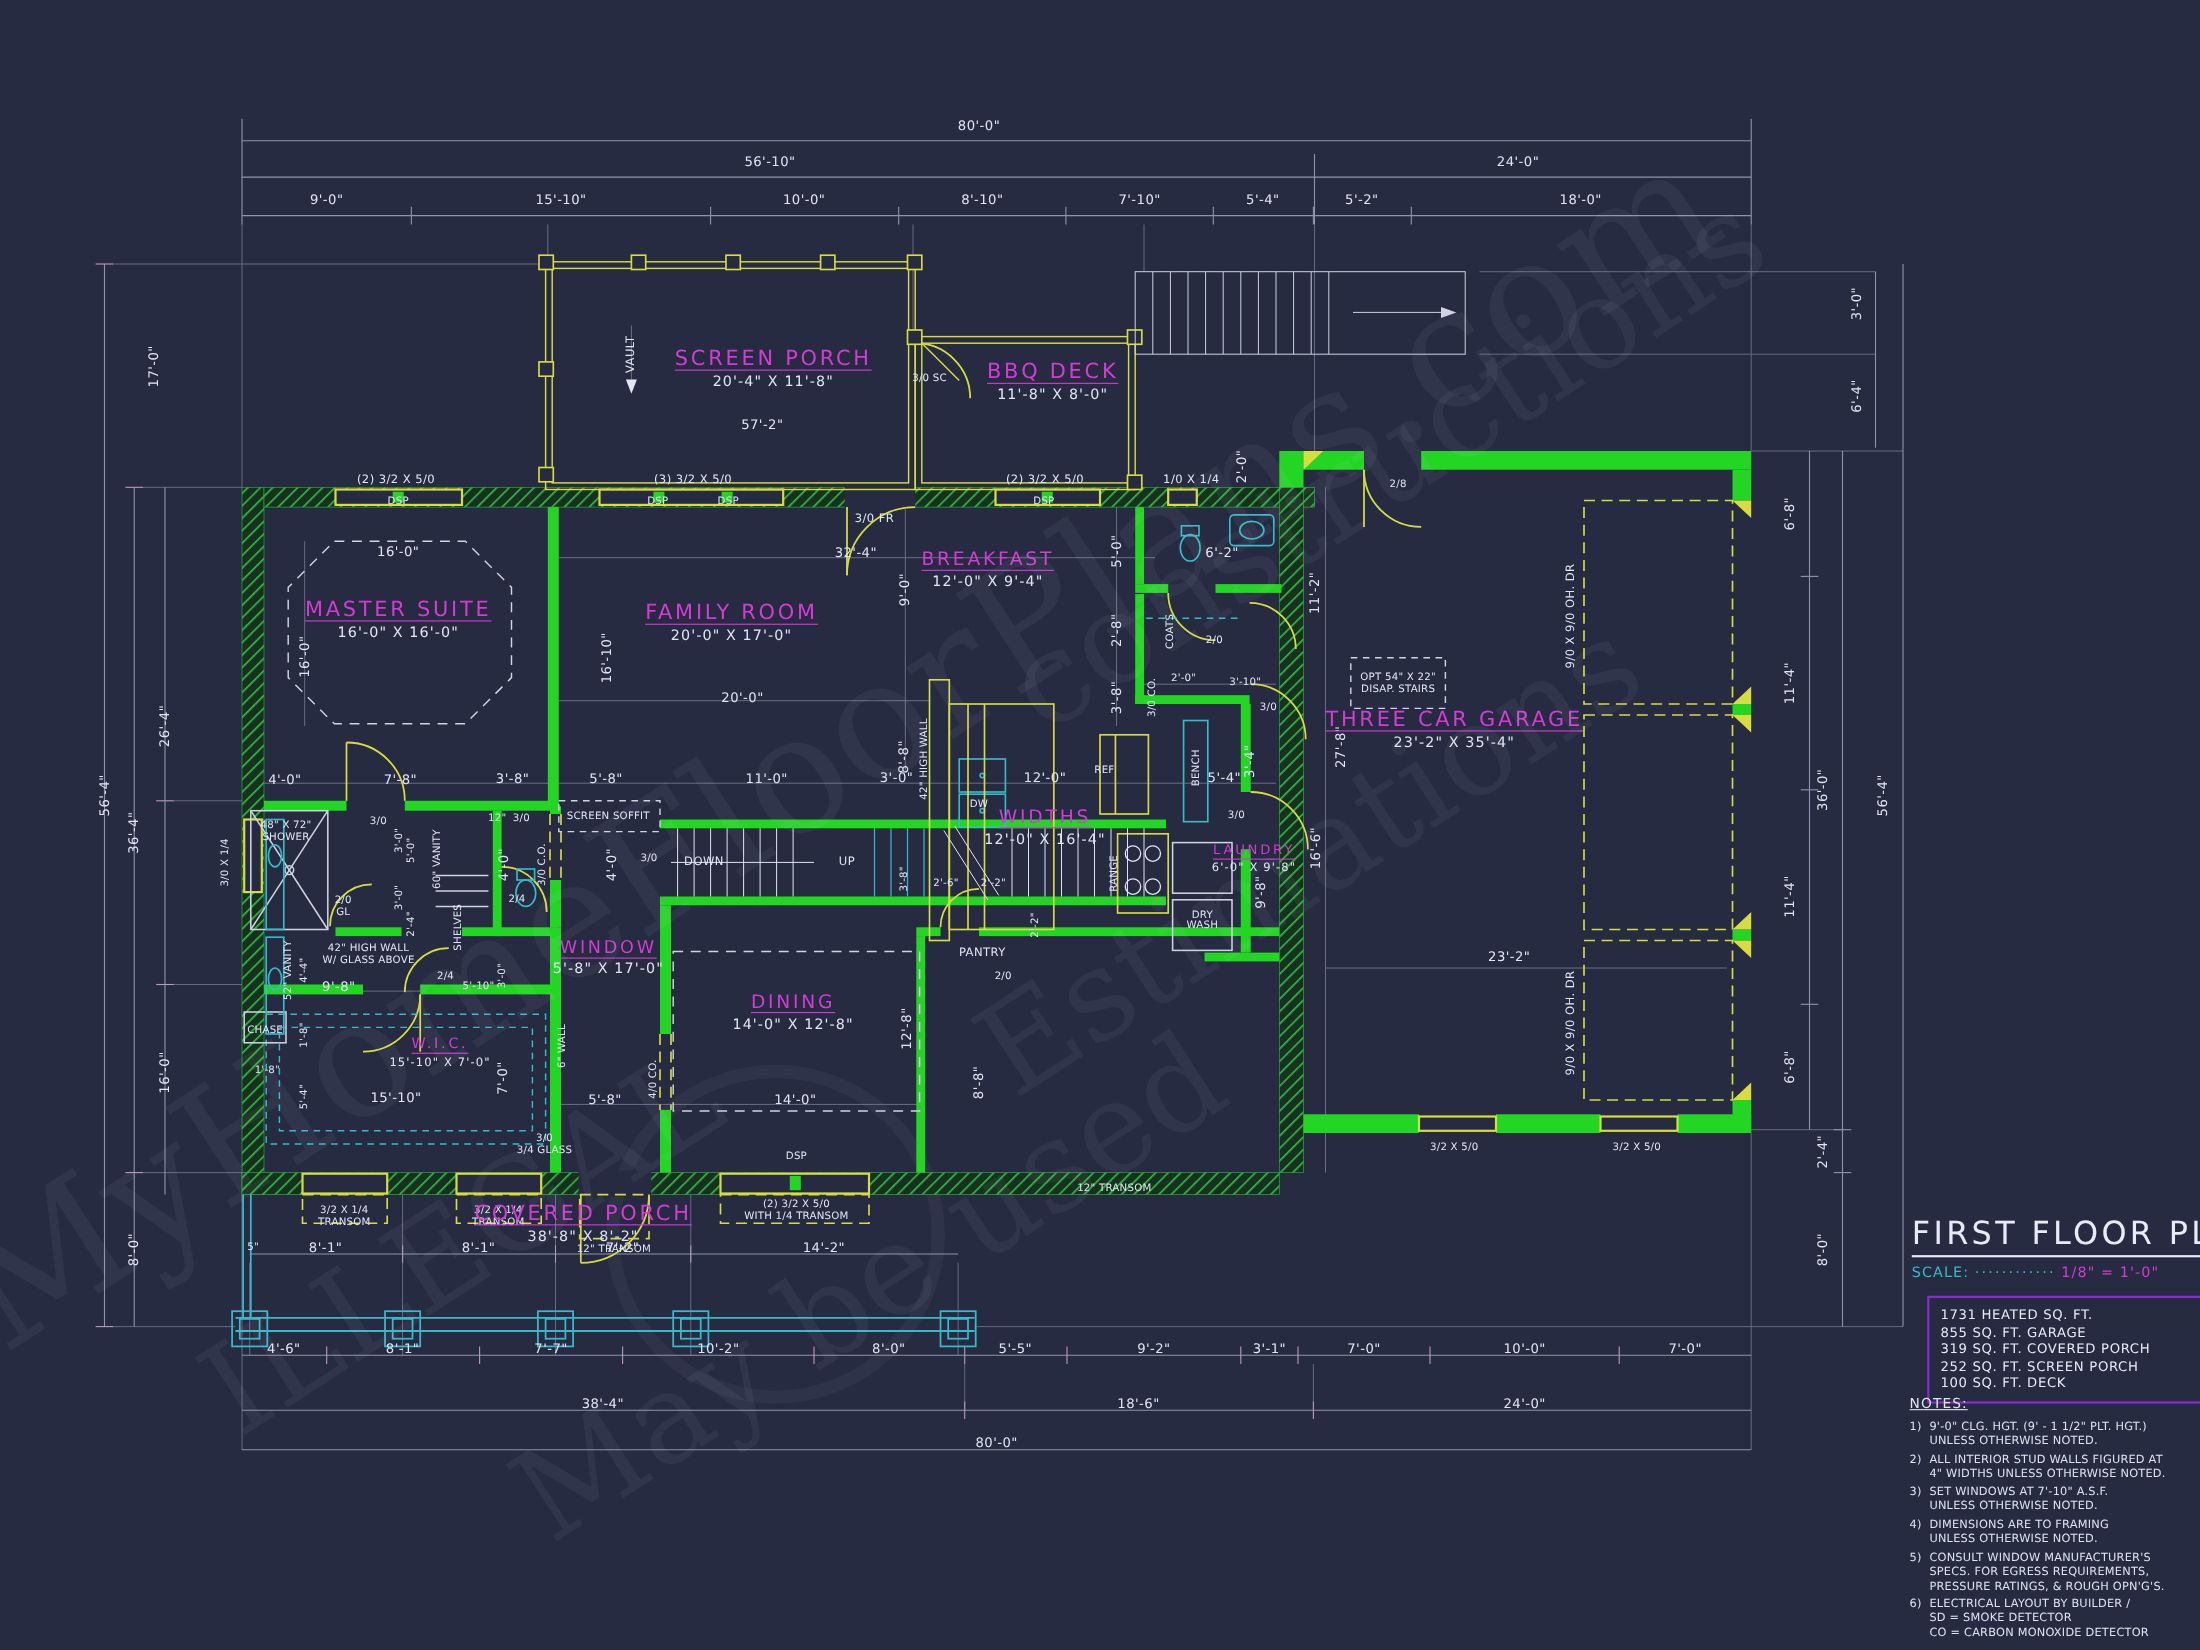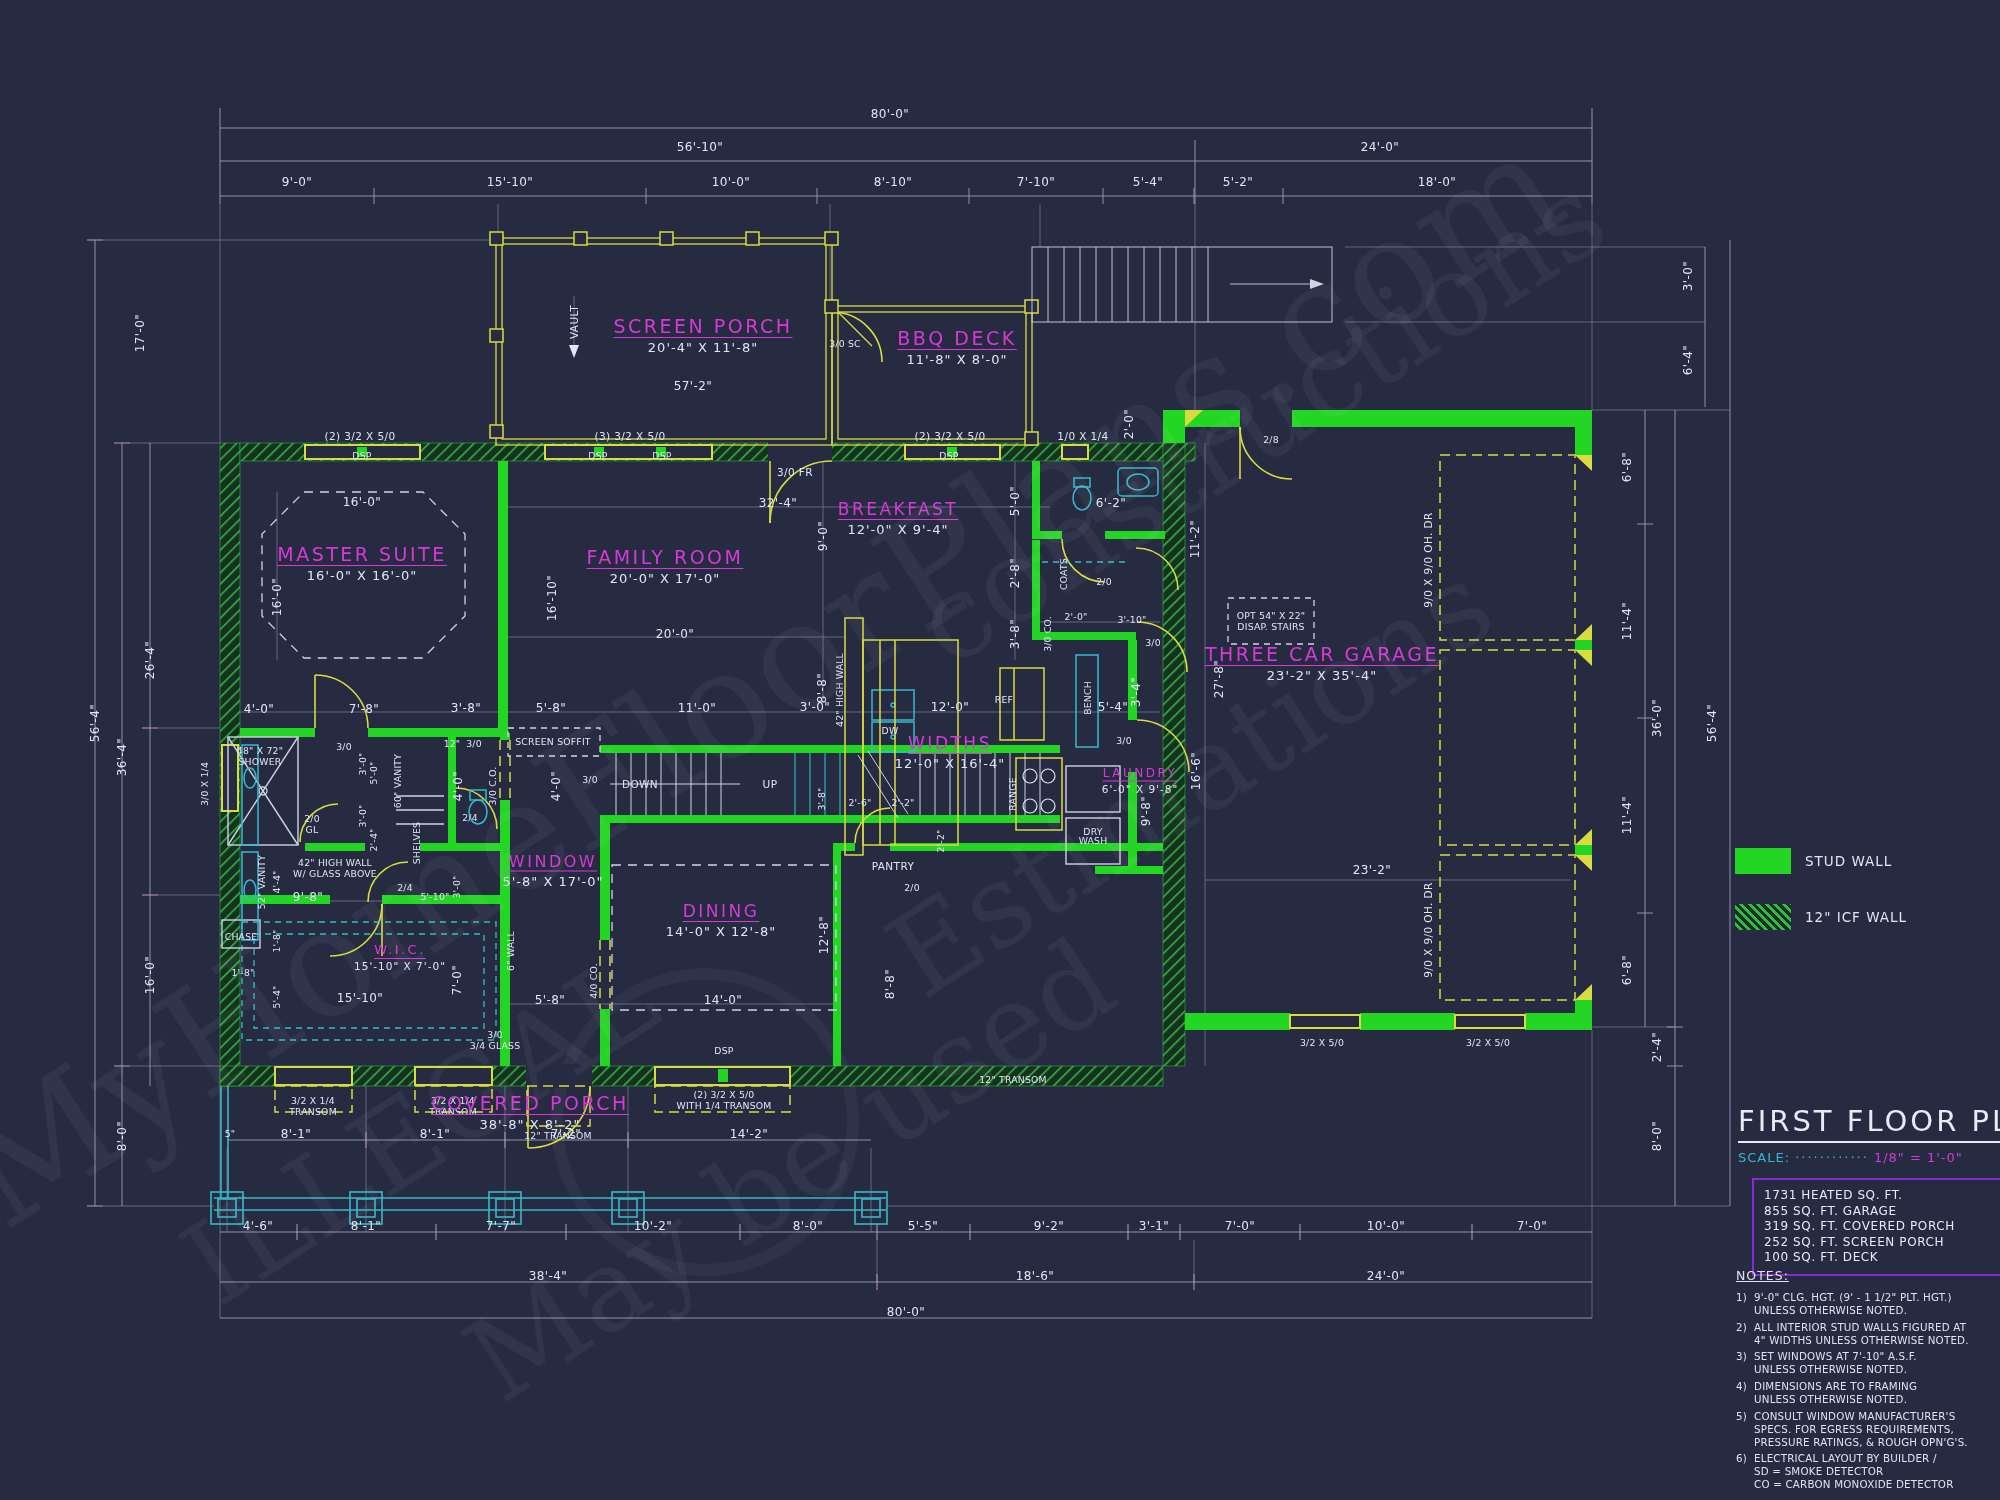--- a/index.html
+++ b/index.html
@@ -617,30 +617,20 @@
       <div class="room" style="left: 530px; top: 1112px;">
         <div class="room-name" style="font-size: 19px;">COVERED PORCH</div>
         <div class="room-dims">38'-8" X 8'-2"</div>
       </div>
       <div class="room" style="left: 1322px; top: 663px;">
         <div class="room-name" style="font-size: 19px;">THREE CAR GARAGE</div>
         <div class="room-dims">23'-2" X 35'-4"</div>
       </div>
     </div>
 
-  <div id="legend">
-    <div class="leg-row">
-      <div class="leg-swatch" style="background:#24d624"></div>
-      <div class="leg-label">STUD WALL</div>
-    </div>
-    <div class="leg-row">
-      <div class="leg-swatch" style="background:repeating-linear-gradient(45deg,#16311e 0 3px,#33b94a 3px 6px)"></div>
-      <div class="leg-label">12" ICF WALL</div>
-    </div>
-  </div>
 
   <div id="titleblock">
     <div id="tb-title">FIRST FLOOR PLAN</div>
     <div id="tb-scale">
       <span class="sc-l">SCALE:</span>
       <span class="sc-d">············</span>
       <span class="sc-v">1/8" = 1'-0"</span>
     </div>
   </div>
   <div id="areas">

